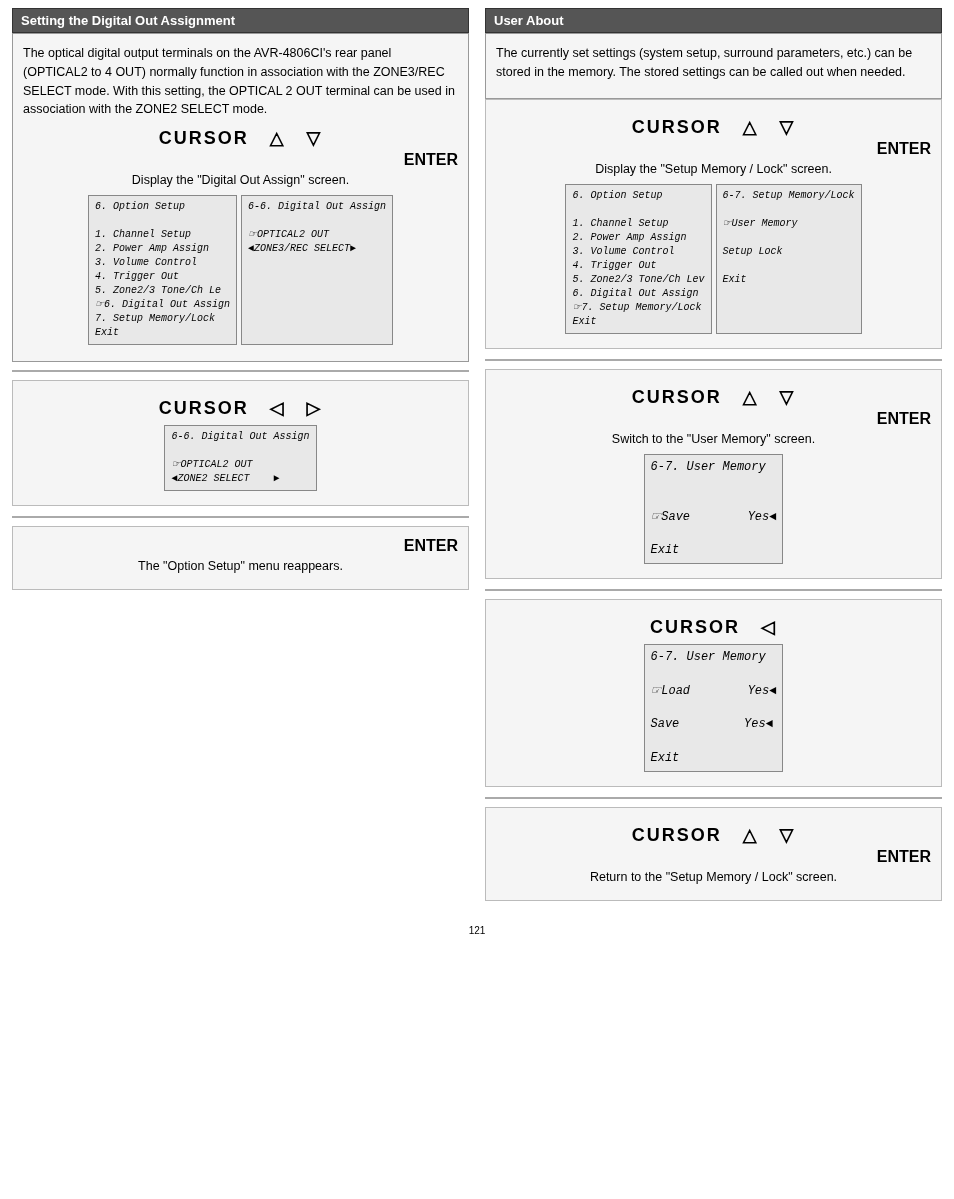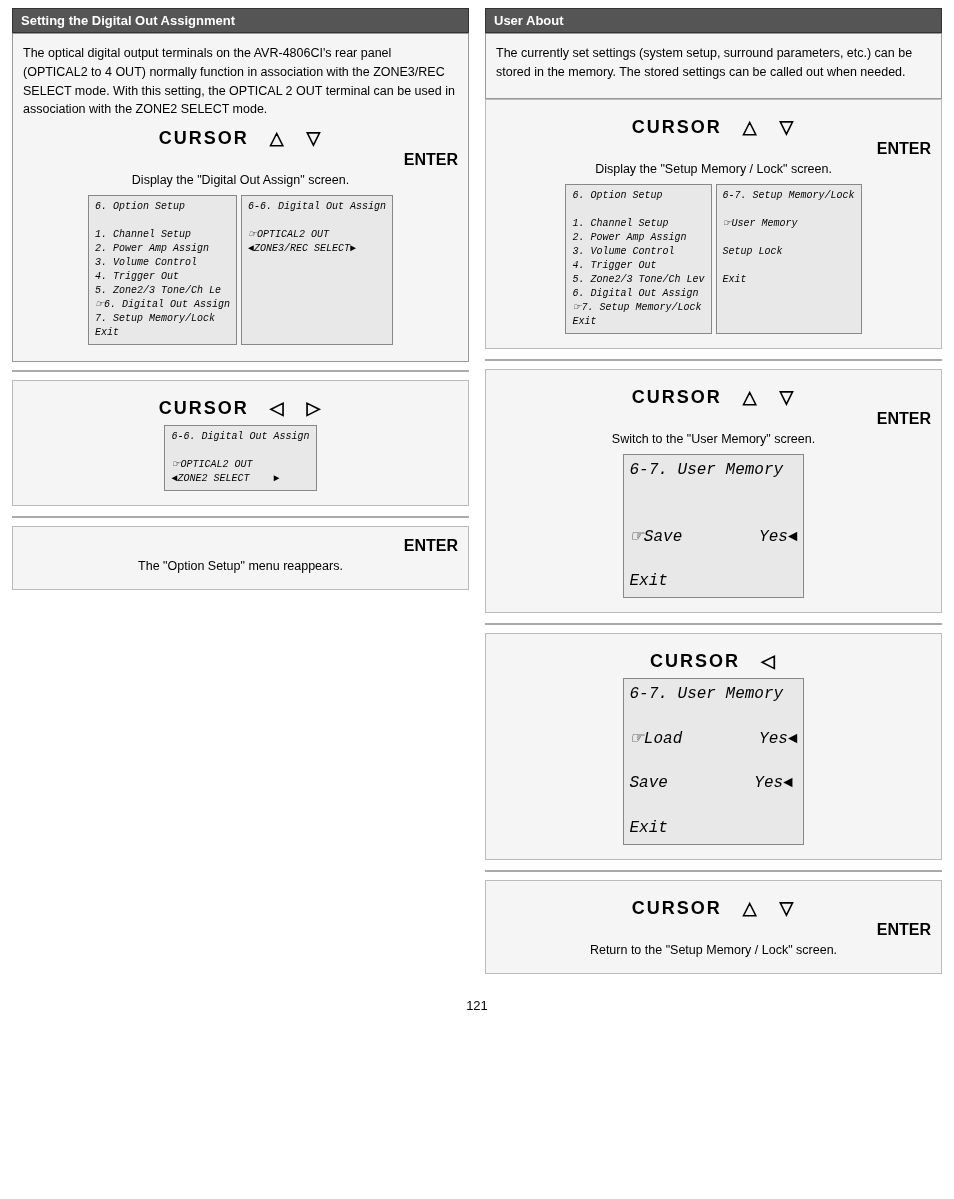--- a/index.html
+++ b/index.html
@@ -81,39 +81,39 @@
       font-family: 'Courier New', monospace;
       font-size: 10px;
       padding: 4px 6px;
       white-space: pre;
       line-height: 1.4;
     }
     .screen-box-wide {
       border: 1px solid #888;
       background: #e8e8e8;
       font-family: 'Courier New', monospace;
-      font-size: 16px;
+      font-size: 12px;
       padding: 4px 6px;
       white-space: pre;
       line-height: 1.4;
     }
     .divider-line {
       border: none;
       border-top: 2px solid #aaa;
       margin: 8px 0;
     }
     .sub-section {
       border: 1px solid #bbb;
       margin-bottom: 10px;
       background: #f5f5f5;
       padding: 8px 10px;
     }
     .page-num {
       text-align: right;
-      font-size: 13px;
+      font-size: 10px;
       margin-top: 14px;
     }
     .note-line {
       font-size: 12px;
       margin: 6px 0;
     }
   </style>
 </head>
 <body>
 

